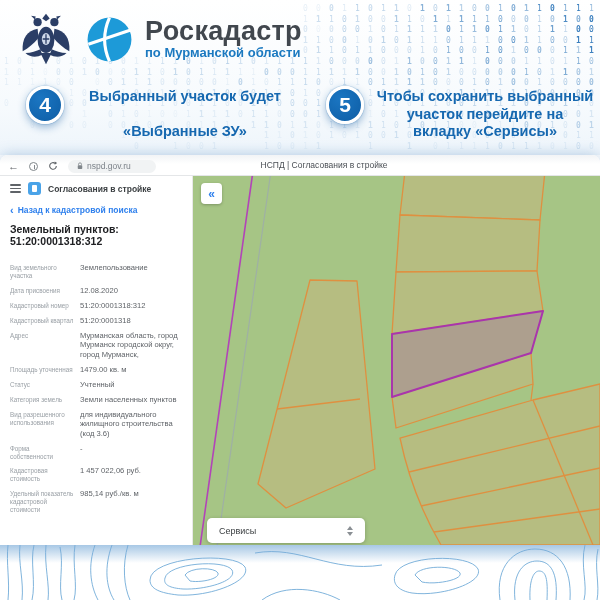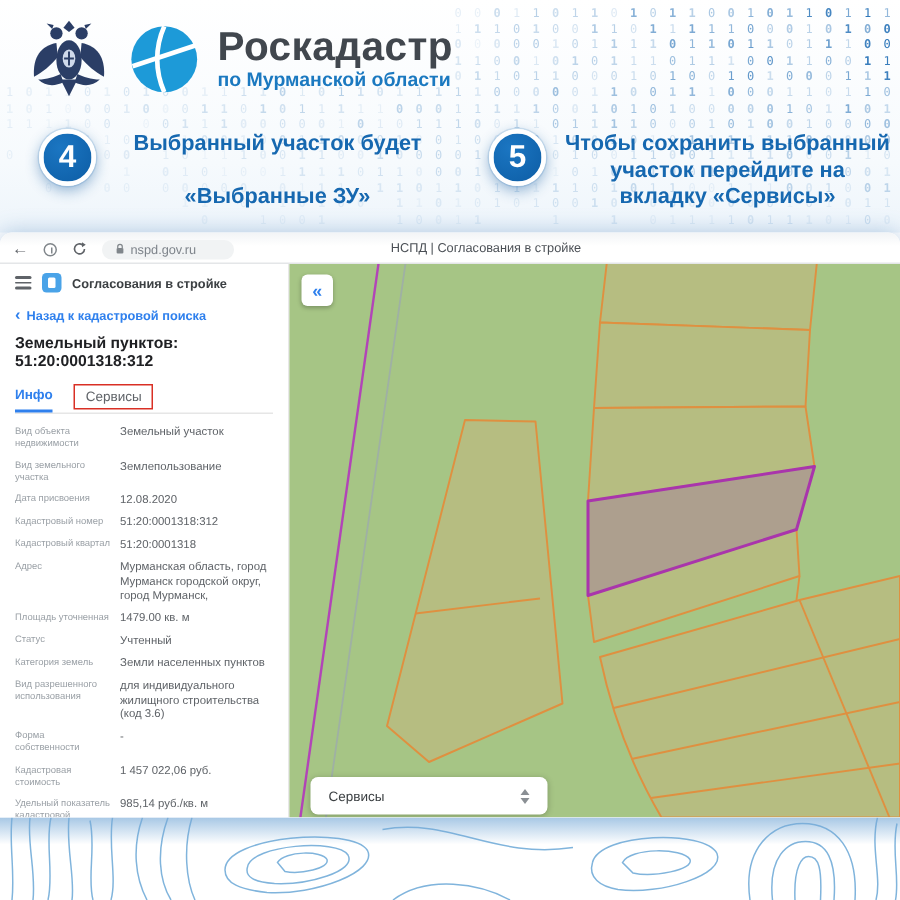--- a/index.html
+++ b/index.html
@@ -654,32 +654,22 @@
           <div class="app-title">Согласования в стройке</div>
         </div>
 
         <div class="back-link">
           <span class="back-chevron">‹</span>
           <span>Назад к кадастровой поиска</span>
         </div>
 
         <div class="object-title">Земельный пунктов: 51:20:0001318:312</div>
 
-        <div class="tabs">
-          <div class="tab active">Инфо</div>
-          <div class="red-box">
-            <div class="tab" style="padding:0;">Сервисы</div>
-          </div>
-        </div>
 
         <div class="fields">
-          <div class="field-row">
-              <div class="field-label">Вид объекта недвижимости</div>
-              <div class="field-value">Земельный участок</div>
-            </div>
           <div class="field-row">
               <div class="field-label">Вид земельного участка</div>
               <div class="field-value">Землепользование</div>
             </div>
           <div class="field-row">
               <div class="field-label">Дата присвоения</div>
               <div class="field-value">12.08.2020</div>
             </div>
           <div class="field-row">
               <div class="field-label">Кадастровый номер</div>

